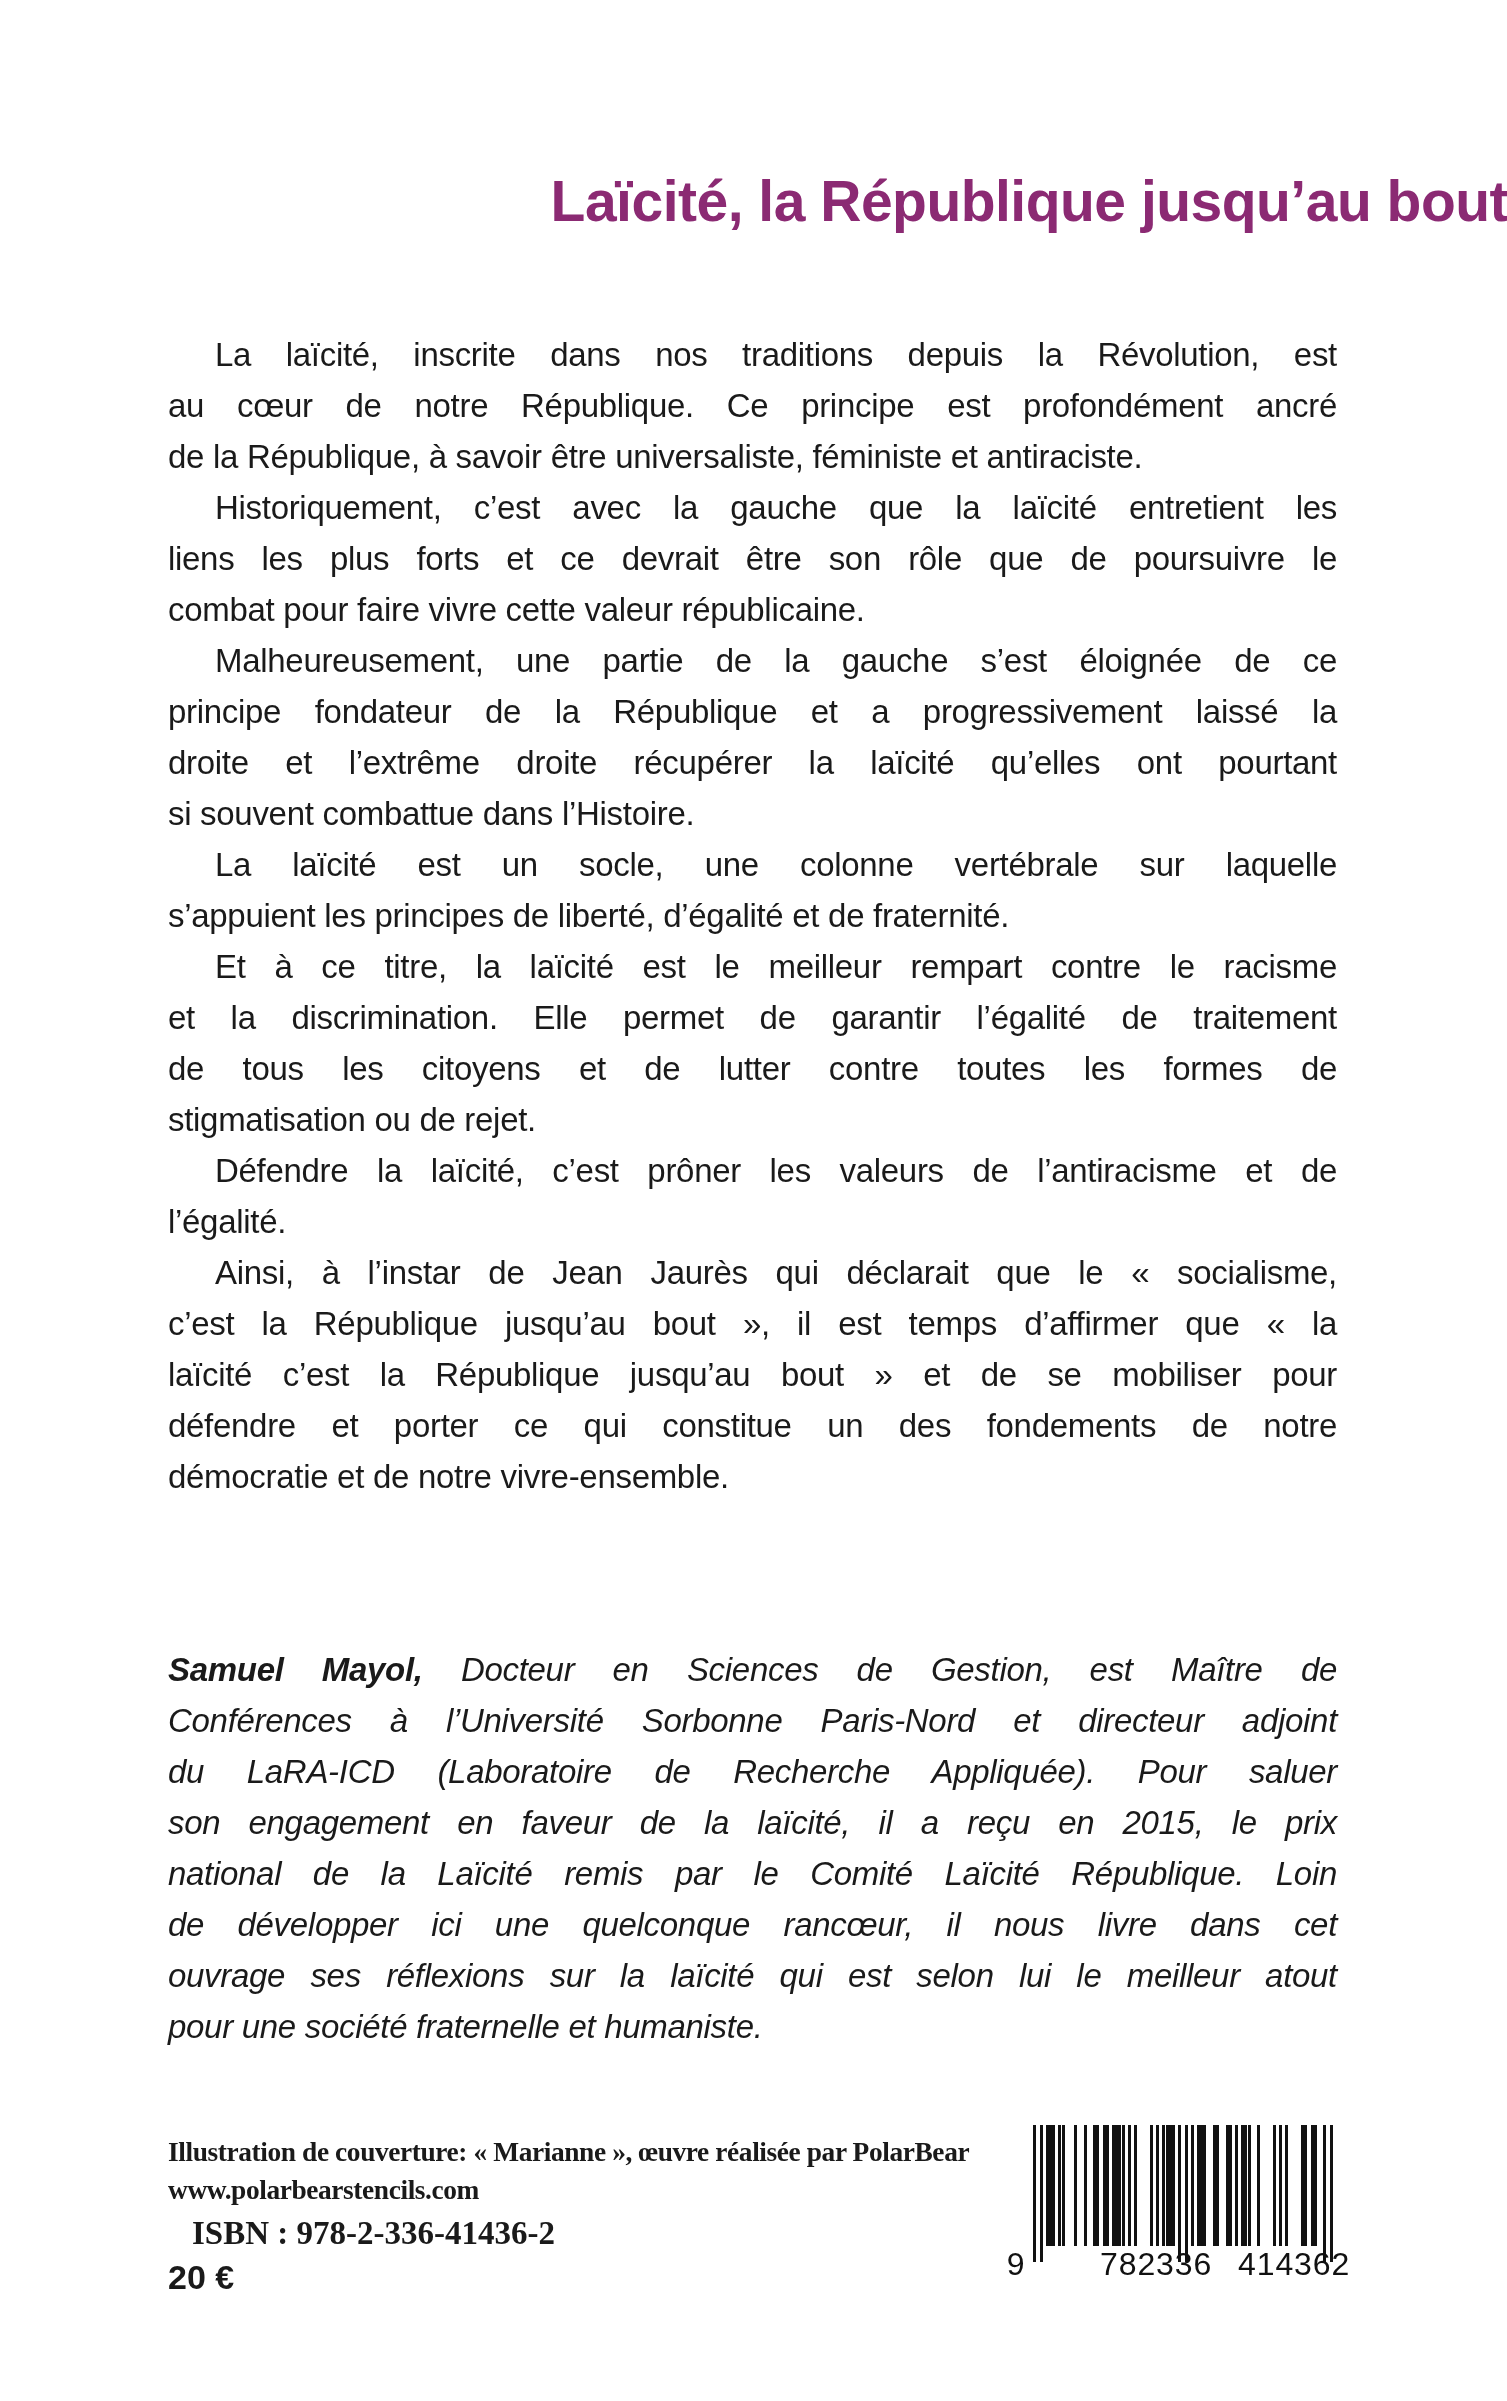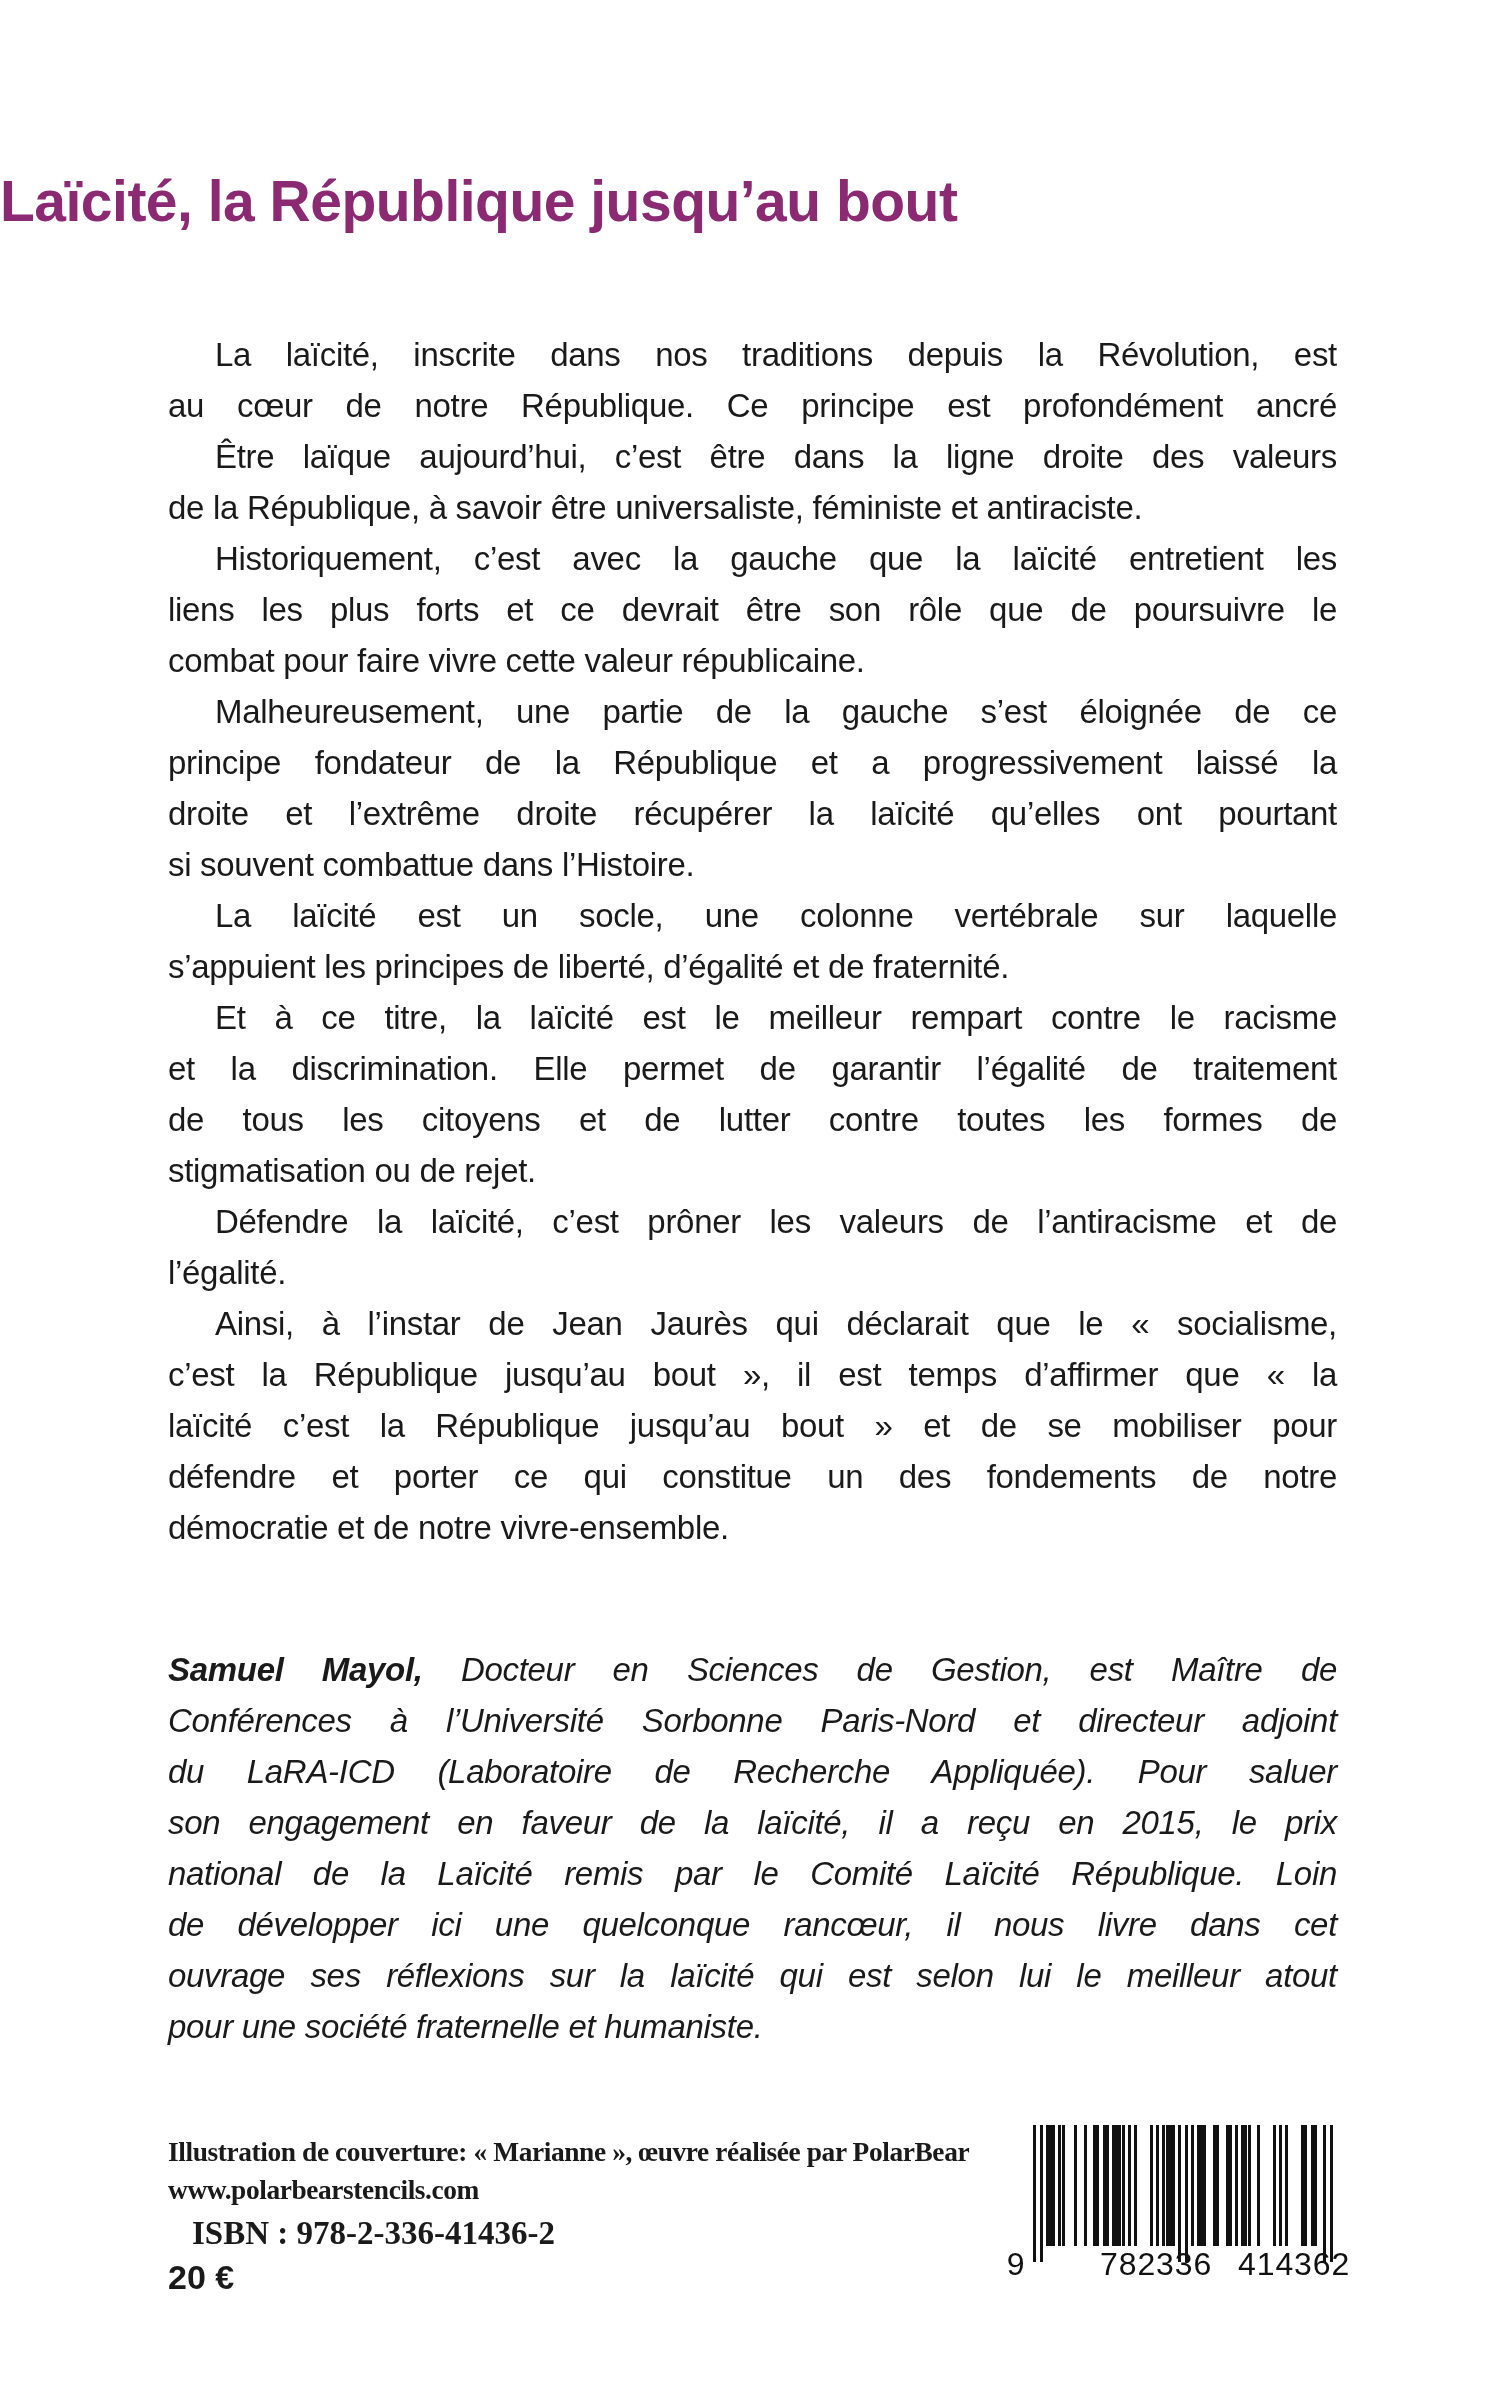--- a/index.html
+++ b/index.html
@@ -1,19 +1,19 @@
 <!DOCTYPE html>
 <html style="font-size:15px"><head>
 <meta charset="utf-8">
 <style>
   html, body { margin: 0; padding: 0; background: #ffffff; }
   body { width: 1508px; height: 2402px; position: relative; overflow: hidden; color: #1a1a1a; }
   .title {
     position: absolute; left: 0; width: 1508px; top: 167px;
-    text-align: left; color: #8b2a73;
+    text-align: right; color: #8b2a73;
     font-family: "Liberation Sans", sans-serif; font-weight: bold;
     font-size: 57px; line-height: 68px; letter-spacing: -0.5px;
     margin: 0;
   }
   .body-text {
     position: absolute; left: 168px; width: 1169px; top: 329px;
     font-family: "Liberation Sans", sans-serif; font-size: 33px;
     letter-spacing: -0.3px;
   }
   .line {
@@ -46,21 +46,20 @@
   }
 </style>
 </head>
 <body>
 
 <h1 class="title">Laïcité, la République jusqu’au bout</h1>
 
 <div class="body-text" id="body-text">
     <div class="line indent">La laïcité, inscrite dans nos traditions depuis la Révolution, est</div>
     <div class="line">au cœur de notre République. Ce principe est profondément ancré</div>
-    <div class="line indent">Être laïque aujourd’hui, c’est être dans la ligne droite des valeurs</div>
     <div class="line last">de la République, à savoir être universaliste, féministe et antiraciste.</div>
     <div class="line indent">Historiquement, c’est avec la gauche que la laïcité entretient les</div>
     <div class="line">liens les plus forts et ce devrait être son rôle que de poursuivre le</div>
     <div class="line last">combat pour faire vivre cette valeur républicaine.</div>
     <div class="line indent">Malheureusement, une partie de la gauche s’est éloignée de ce</div>
     <div class="line">principe fondateur de la République et a progressivement laissé la</div>
     <div class="line">droite et l’extrême droite récupérer la laïcité qu’elles ont pourtant</div>
     <div class="line last">si souvent combattue dans l’Histoire.</div>
     <div class="line indent">La laïcité est un socle, une colonne vertébrale sur laquelle</div>
     <div class="line last">s’appuient les principes de liberté, d’égalité et de fraternité.</div>

